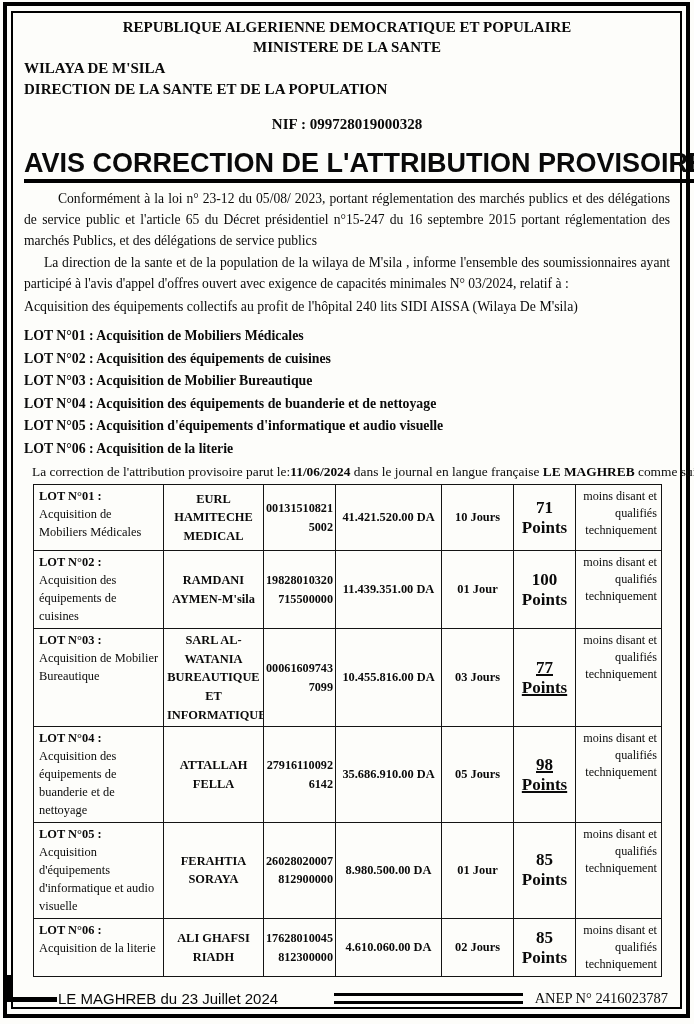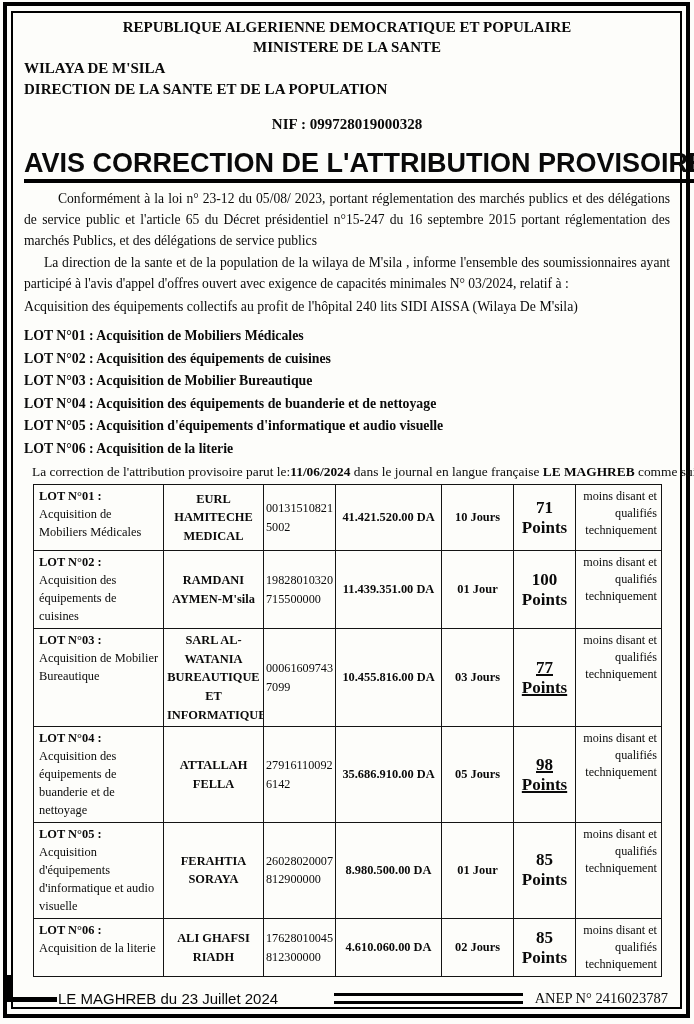--- a/index.html
+++ b/index.html
@@ -71,21 +71,21 @@
   table.attr th, table.attr td{
     border:1.7px solid #141414;
     overflow:hidden;
   }
   table.attr th{
     font-size:12.6px; font-weight:bold; text-align:center; padding:2px 3px;
   }
   td.c-lot{ font-size:12.4px; text-align:left; vertical-align:top; padding:3px 4px 2px 5px; line-height:1.45;}
   td.c-lot b{ font-size:12.4px; }
   td.c-ent{ font-weight:bold; text-align:center; font-size:12.4px; padding:2px 3px; line-height:1.5;}
-  td.c-nif{ font-weight:normal; text-align:left; font-size:12.2px; padding:2px 2px; line-height:1.5;}
+  td.c-nif{ font-weight:bold; text-align:right; font-size:12.2px; padding:2px 2px; line-height:1.5;}
   td.c-mnt{ font-weight:bold; text-align:center; font-size:12.4px; padding:2px 3px;}
   td.c-del{ font-weight:bold; text-align:center; font-size:12.4px; padding:2px 3px;}
   td.c-note{ font-weight:bold; text-align:center; font-size:17px; padding:2px 3px;}
   td.c-obs{ font-size:12.2px; text-align:right; vertical-align:top; padding:3px 4px; line-height:1.4;}
   .bottom-bar{
     position:absolute; left:0; right:0; bottom:17px;
     display:flex; align-items:center;
     padding:0 26px 0 58px;
   }
   .journal-name{

